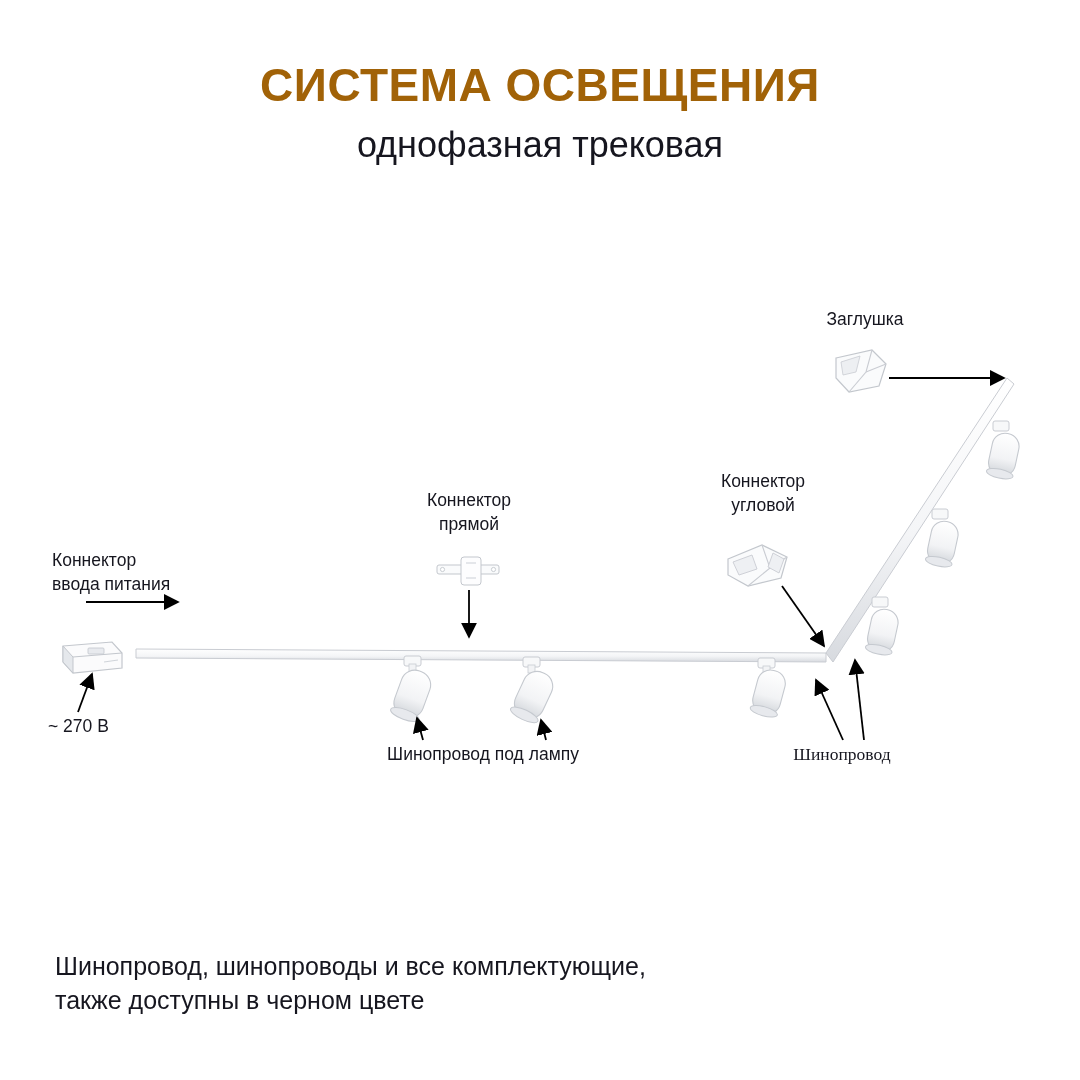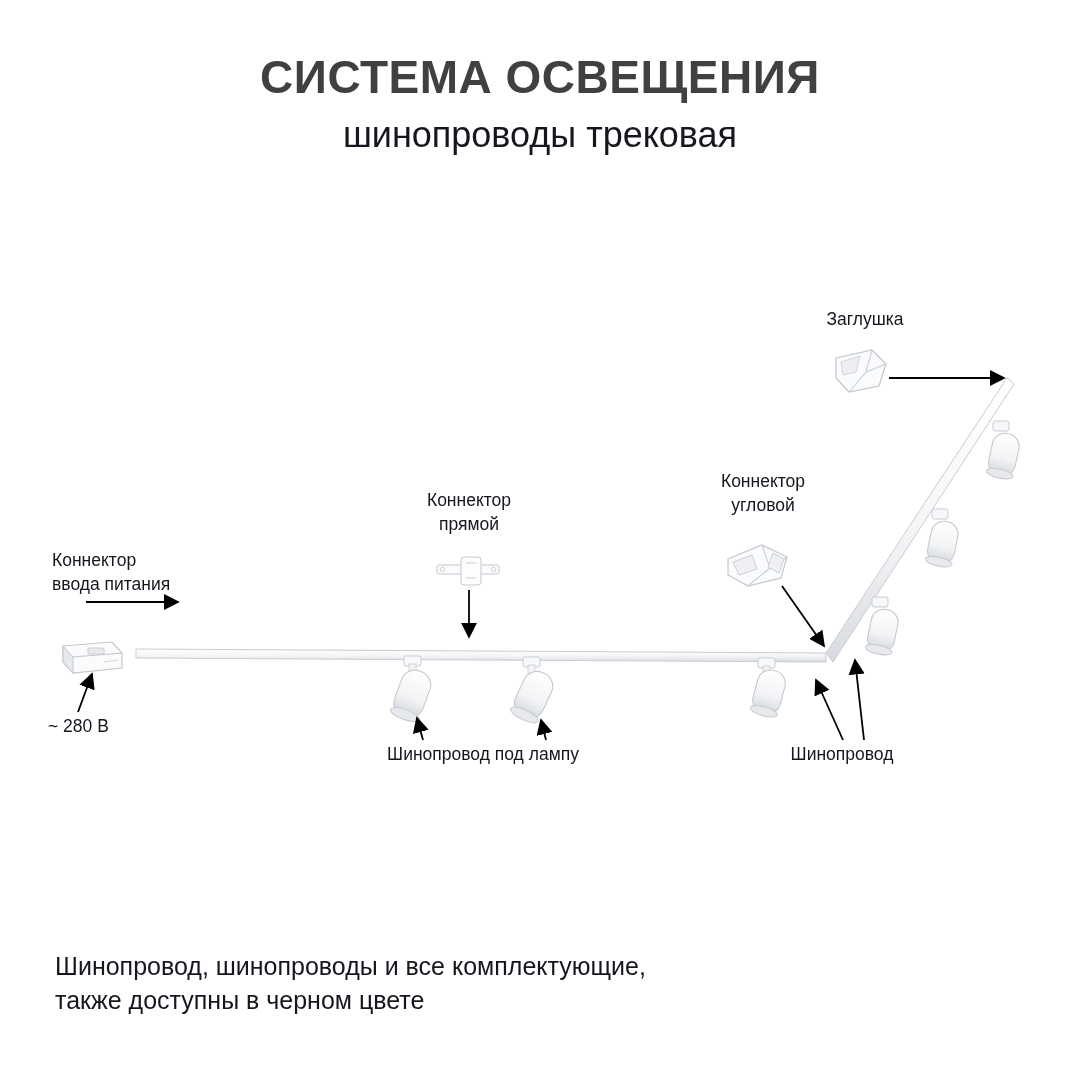--- a/index.html
+++ b/index.html
@@ -20,22 +20,22 @@
     position: absolute;
     top: 48px;
     left: 0;
     width: 1080px;
     text-align: center;
   }
   .title {
     font-size: 46px;
     font-weight: 700;
     letter-spacing: 0.5px;
-    color: #404040;
-    margin: 4px;
+    color: #a16207;
+    margin: 12px;
     line-height: 1.1;
   }
   .subtitle {
     font-size: 36px;
     font-weight: 400;
     color: #16161f;
     margin: 10px 0 0 0;
     line-height: 1.2;
   }
 
@@ -66,21 +66,21 @@
     line-height: 1.35;
     color: #16161f;
     white-space: pre-line;
   }
 </style>
 </head>
 <body>
 
 <div class="header">
   <h1 class="title">СИСТЕМА ОСВЕЩЕНИЯ</h1>
-  <div class="subtitle">шинопроводы трековая</div>
+  <div class="subtitle">однофазная трековая</div>
 </div>
 
 <div class="diagram">
 
   <svg width="1080" height="1080" viewBox="0 0 1080 1080" style="position:absolute;top:0;left:0;">
     <defs>
       <marker id="arrowhead" markerWidth="9" markerHeight="9" refX="8" refY="4.5" orient="auto">
         <path d="M0,0 L9,4.5 L0,9 z" fill="#000"></path>
       </marker>
       <linearGradient id="trackGrad" x1="0" y1="0" x2="0" y2="1">
@@ -209,21 +209,21 @@
 
   <div class="label" style="left:378px; top:477px; width:182px;">Коннектор
 прямой</div>
 
   <div class="label" style="left:672px; top:458px; width:182px;">Коннектор
 угловой</div>
 
   <div class="label left" style="left:52px; top:537px; width:220px;">Коннектор
 ввода питания</div>
 
-  <div class="label left" style="left:48px; top:703px; width:140px;">~ 280 В</div>
+  <div class="label left" style="left:48px; top:703px; width:140px;">~ 270 В</div>
 
   <div class="label" style="left:333px; top:731px; width:300px;">Шинопровод под лампу</div>
 
-  <div class="label" style="left:762px; top:731px; width:160px;">Шинопровод</div>
+  <div class="label" style="left:762px; top:731px; width:160px;font-family:Liberation Serif, serif;">Шинопровод</div>
 </div>
 
 <div class="footer">Шинопровод, шинопроводы и все комплектующие,
 также доступны в черном цвете</div>
 
 </body></html>

